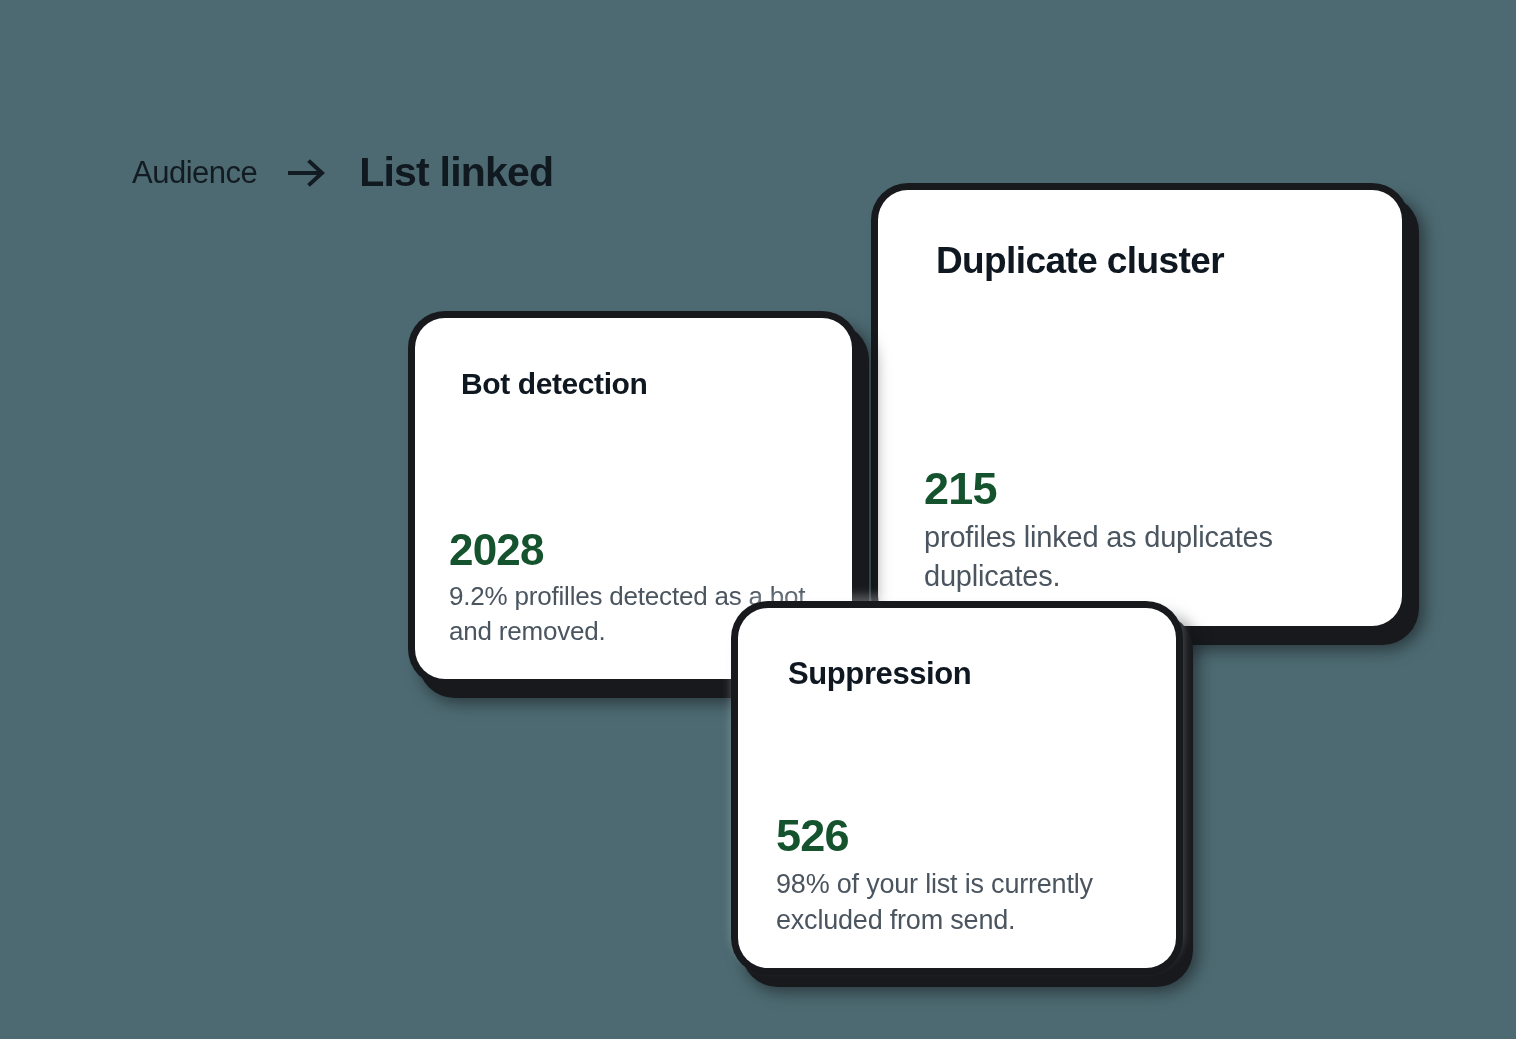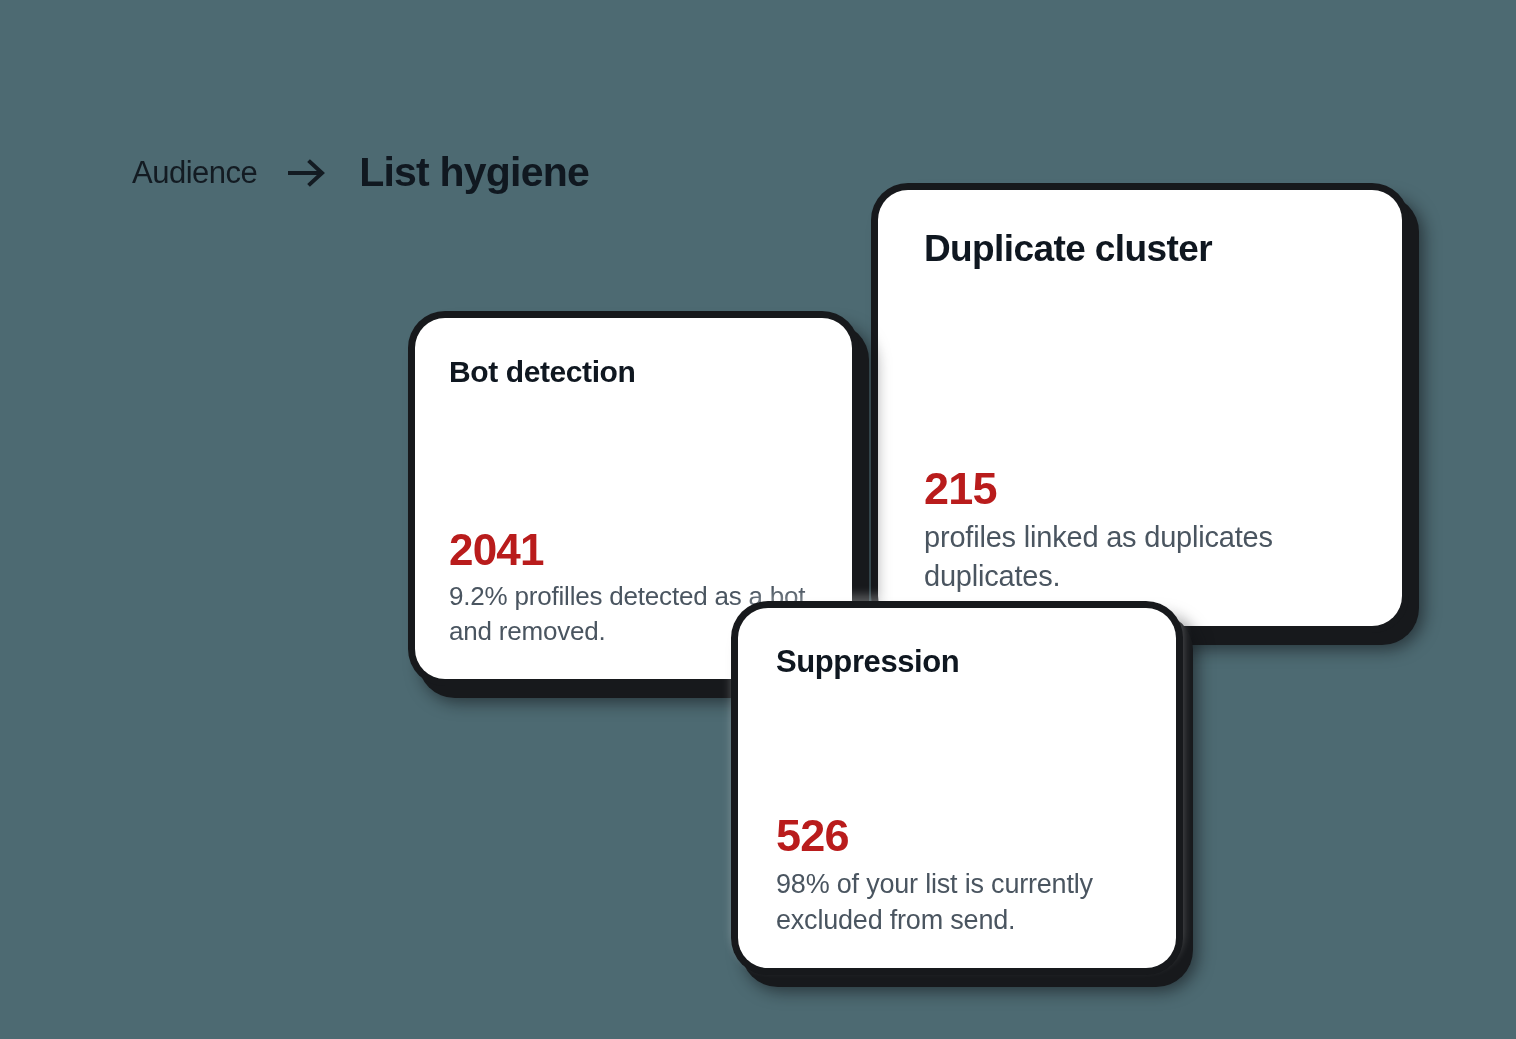--- a/index.html
+++ b/index.html
@@ -68,26 +68,26 @@
     display: flex;
     flex-direction: column;
   }
 
   .card-title {
     font-size: 30px;
     font-weight: 700;
     color: #0f1720;
     letter-spacing: -0.4px;
     line-height: 1.1;
-    margin: 0;
+    margin: 12px;
   }
   .card-metric {
     font-size: 44px;
     font-weight: 700;
-    color: #b91c1c;
+    color: #14532d;
     letter-spacing: -0.8px;
     line-height: 1.05;
     margin: 0 0 6px 0;
   }
   .card-desc {
     font-size: 26px;
     font-weight: 400;
     color: #4a5560;
     line-height: 1.34;
     letter-spacing: -0.2px;
@@ -157,37 +157,37 @@
 </head>
 <body style="background: rgb(77, 106, 114);">
 
 <div class="breadcrumb">
   <span class="crumb-root">Audience</span>
   <span class="crumb-arrow">
     <svg width="40" height="28" viewBox="0 0 40 28" aria-hidden="true">
       <path d="M2 14 H33 M22 3 L34 14 L22 25" fill="none" stroke="currentColor" stroke-width="4" stroke-linecap="square" stroke-linejoin="miter"></path>
     </svg>
   </span>
-  <span class="crumb-current">List hygiene</span>
+  <span class="crumb-current">List linked</span>
 </div>
 
 <div class="card" id="card-dup">
   <div class="card-inner">
     <h2 class="card-title">Duplicate cluster</h2>
     <div class="card-spacer"></div>
     <div class="card-metric">215</div>
     <p class="card-desc">profiles linked as duplicates duplicates.</p>
   </div>
 </div>
 
 <div class="card" id="card-bot">
   <div class="card-inner">
     <h2 class="card-title">Bot detection</h2>
     <div class="card-spacer"></div>
-    <div class="card-metric">2041</div>
+    <div class="card-metric">2028</div>
     <p class="card-desc">9.2% profilles detected as a bot and removed.</p>
   </div>
 </div>
 
 <div class="card" id="card-sup">
   <div class="card-inner">
     <h2 class="card-title">Suppression</h2>
     <div class="card-spacer"></div>
     <div class="card-metric">526</div>
     <p class="card-desc">98% of your list is currently excluded from send.</p>

